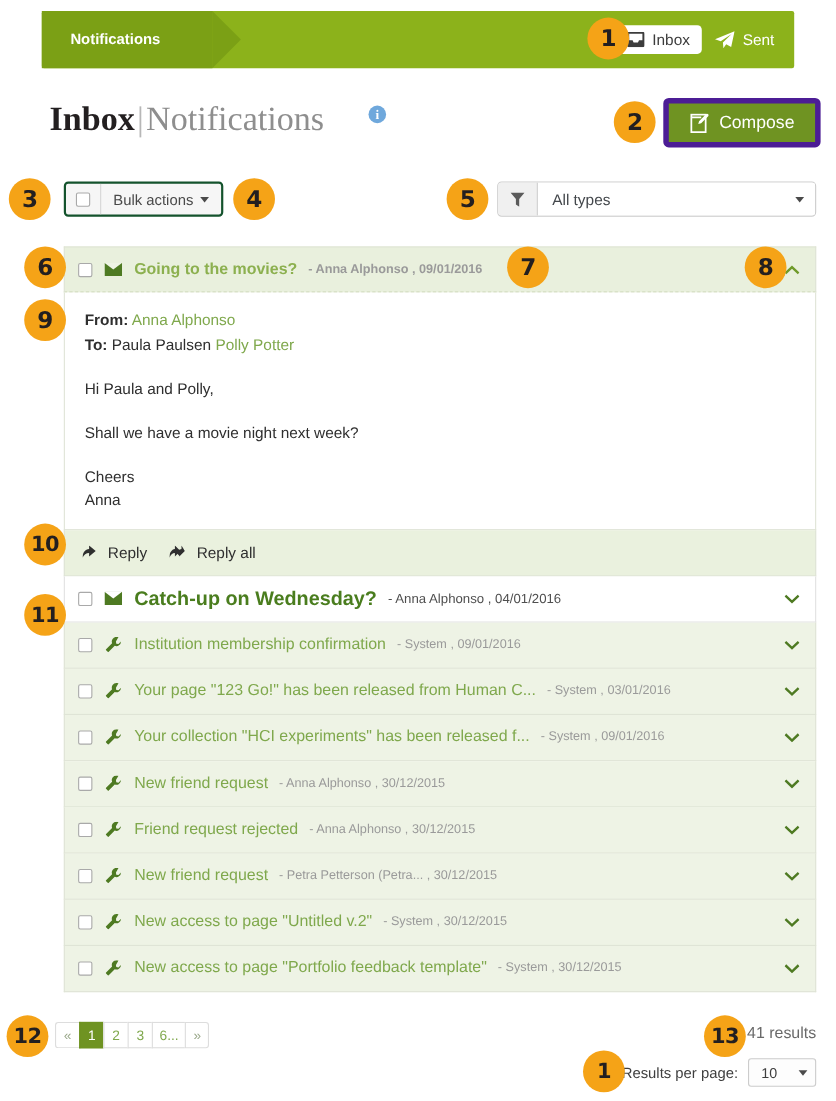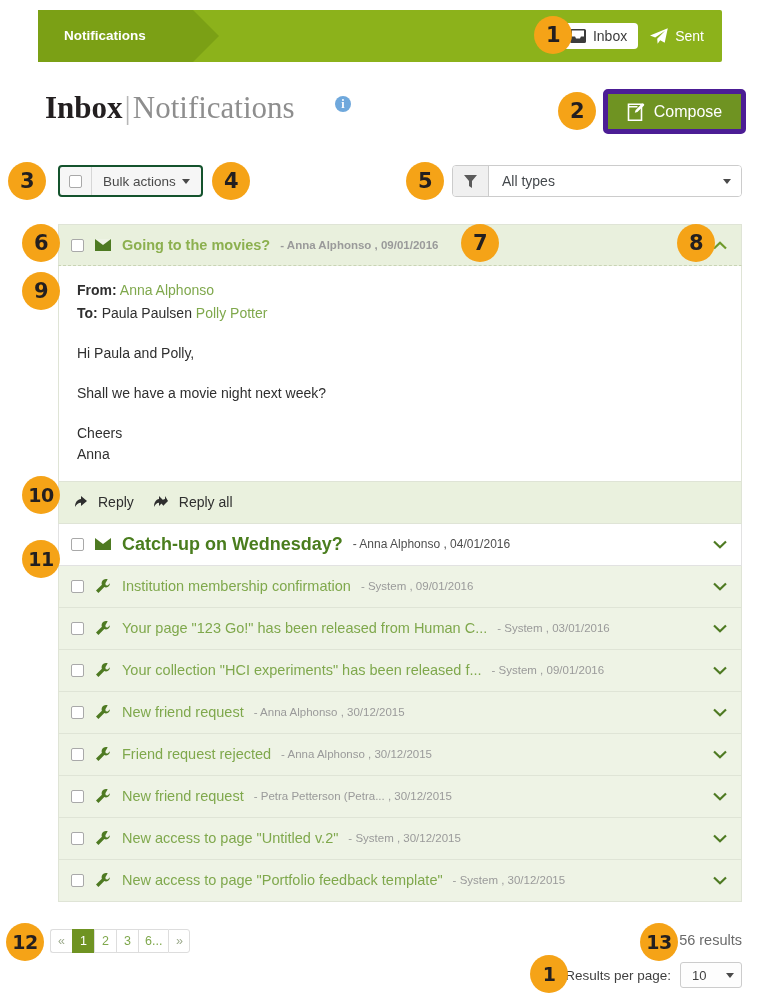--- a/index.html
+++ b/index.html
@@ -547,21 +547,21 @@
   <div class="pager">
     <a class="nav">«</a>
     <a class="active">1</a>
     <a>2</a>
     <a>3</a>
     <a>6...</a>
     <a class="nav">»</a>
   </div>
   <div class="badge small" style="left:6px; top:923px;">12</div>
 
-  <div class="results">56 results</div>
+  <div class="results">41 results</div>
   <div class="badge small" style="left:640px; top:923px;">13</div>
 
   <div class="rpp">
     <span class="rpp-label">Results per page:</span>
     <span class="rpp-select">
       <span>10</span>
       <span class="caret"></span>
     </span>
   </div>
   <div class="badge small" style="left:530px; top:955px;">1</div>

